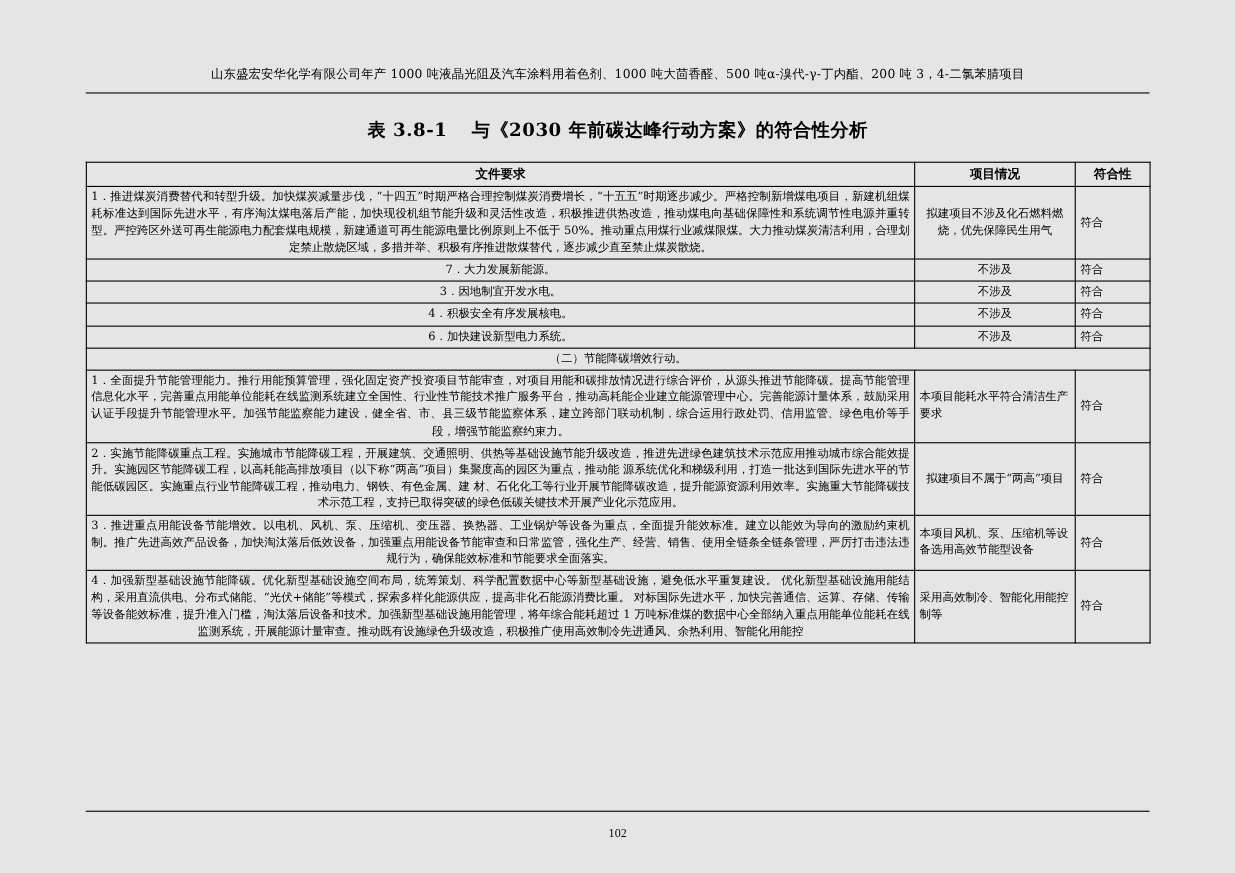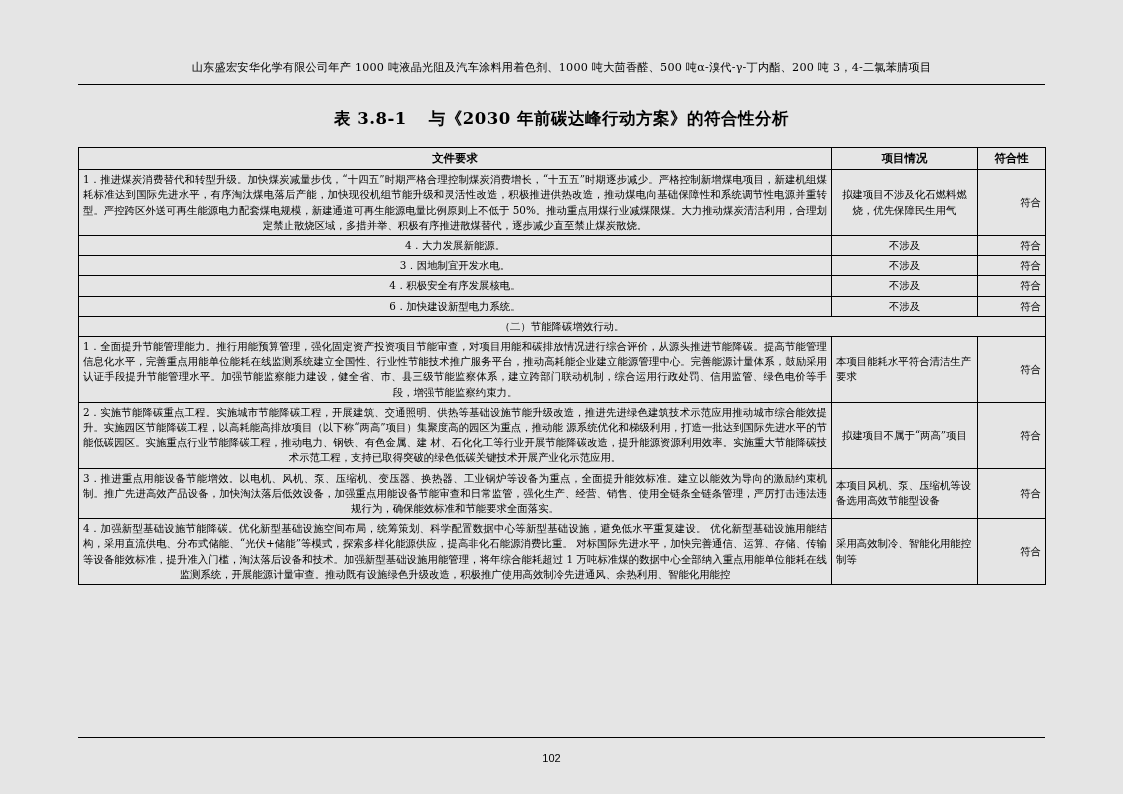--- a/index.html
+++ b/index.html
@@ -108,39 +108,39 @@
     text-align: left;
     padding: 4px 6px;
     font-size: 10.4px;
   }
   td.proj-center {
     text-align: center;
     padding: 4px 6px;
     font-size: 10.4px;
   }
   td.conf {
-    text-align: right;
+    text-align: left;
     font-size: 10.4px;
   }
   
   .footer-rule {
     position: absolute;
     bottom: 56px;
     left: 78px;
     width: 967px;
     border-top: 1.4px solid #000;
   }
   .page-number {
     position: absolute;
     bottom: 30px;
-    left: 68px;
+    left: 78px;
     width: 967px;
     text-align: center;
     font-size: 11px;
-    font-family: Liberation Sans, sans-serif;
+    font-family: Liberation Serif, serif;
   }
 </style>
 </head>
 <body>
 
 <div class="page">
 
   <div class="running-header">山东盛宏安华化学有限公司年产 1000 吨液晶光阻及汽车涂料用着色剂、1000 吨大茴香醛、500 吨α-溴代-γ-丁内酯、200 吨 3，4-二氯苯腈项目</div>
   <div class="header-rule"></div>
 
@@ -162,21 +162,21 @@
           <th>符合性</th>
         </tr>
       </thead>
       <tbody id="tbody">
           <tr>
             <td class="req">1．推进煤炭消费替代和转型升级。加快煤炭减量步伐，“十四五”时期严格合理控制煤炭消费增长，“十五五”时期逐步减少。严格控制新增煤电项目，新建机组煤耗标准达到国际先进水平，有序淘汰煤电落后产能，加快现役机组节能升级和灵活性改造，积极推进供热改造，推动煤电向基础保障性和系统调节性电源并重转型。严控跨区外送可再生能源电力配套煤电规模，新建通道可再生能源电量比例原则上不低于 50%。推动重点用煤行业减煤限煤。大力推动煤炭清洁利用，合理划定禁止散烧区域，多措并举、积极有序推进散煤替代，逐步减少直至禁止煤炭散烧。</td>
             <td class="proj-center">拟建项目不涉及化石燃料燃烧，优先保障民生用气</td>
             <td class="conf">符合</td>
           </tr>
           <tr>
-            <td class="req-center">4．大力发展新能源。</td>
+            <td class="req-center">7．大力发展新能源。</td>
             <td class="proj-center">不涉及</td>
             <td class="conf">符合</td>
           </tr>
           <tr>
             <td class="req-center">3．因地制宜开发水电。</td>
             <td class="proj-center">不涉及</td>
             <td class="conf">符合</td>
           </tr>
           <tr>
             <td class="req-center">4．积极安全有序发展核电。</td>

